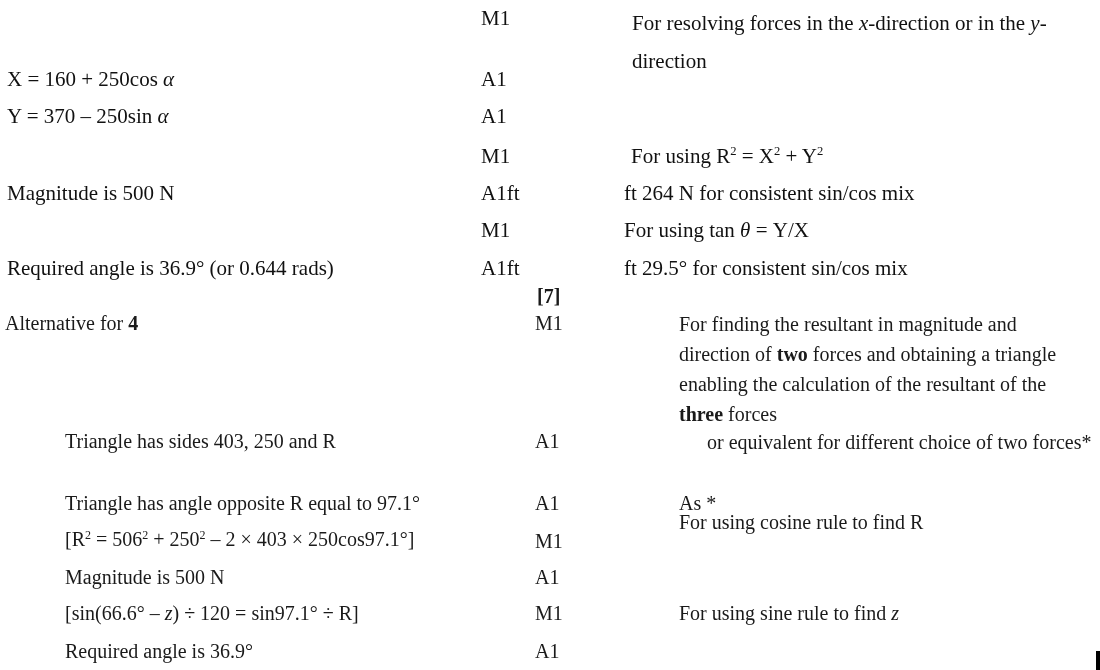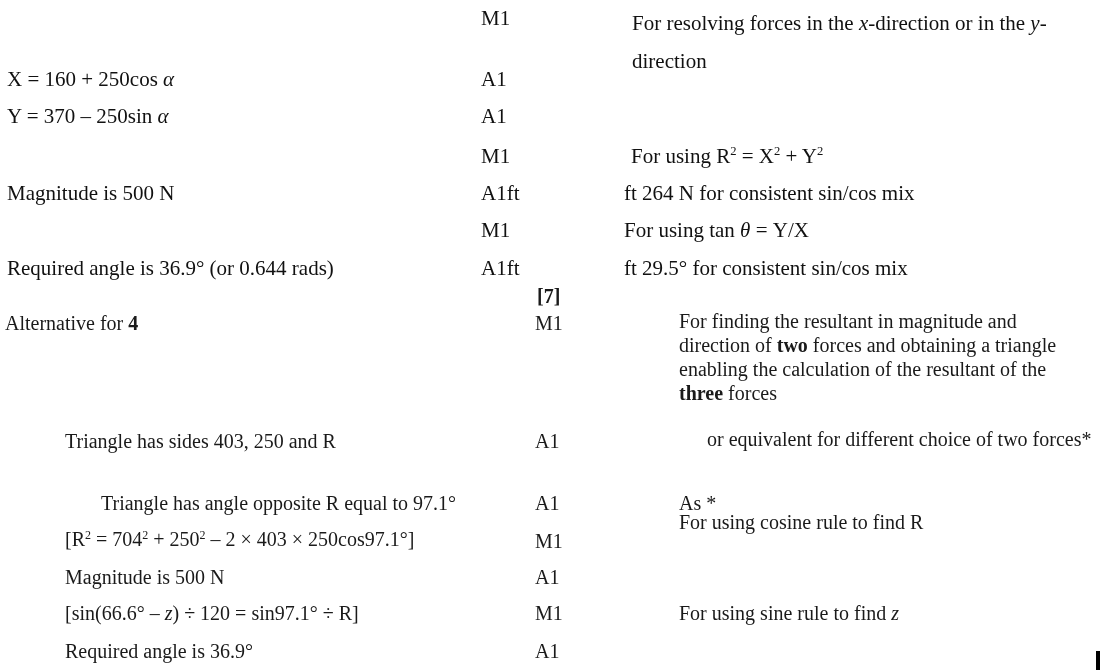--- a/index.html
+++ b/index.html
@@ -4,21 +4,21 @@
   <style>
     html, body { margin: 0; padding: 0; background: #ffffff; }
     body {
       width: 1100px; height: 670px; position: relative; overflow: hidden;
       font-family: "Liberation Serif", "DejaVu Serif", serif;
       color: #111111;
     }
     .t { position: absolute; white-space: nowrap; line-height: 1; }
     .f1 { font-size: 21px; }
     .f2 { font-size: 20px; color: #1a1a1a; }
-    .wrap { white-space: normal; line-height: 24px; }
+    .wrap { white-space: normal; line-height: 30px; }
     i { font-style: italic; }
     b { font-weight: bold; }
     sup { font-size: 0.6em; vertical-align: 0.6em; line-height: 0; }
     .corner-mark { position: absolute; left: 1096px; top: 651px; width: 4px; height: 19px; background: #000; }
   </style>
 </head>
 <body>
 
 <div>
 
@@ -51,25 +51,25 @@
 <div>
   <span class="t f2" style="left:5px;top:313px;"><span>Alternative for </span><b>4</b></span>
 
   <span class="t f2" style="left:535px;top:313px;">M1</span>
   <div class="t f2 wrap" style="left:679px;top:309px;width:410px;"><span>For finding the resultant in magnitude and direction of </span><b>two</b><span> forces and obtaining a triangle enabling the calculation of the resultant of the </span><b>three</b><span> forces</span></div>
 
   <span class="t f2" style="left:65px;top:431px;">Triangle has sides 403, 250 and R</span>
   <span class="t f2" style="left:535px;top:431px;">A1</span>
   <div class="t f2 wrap" style="left:679px;top:427px;width:400px;margin-left:28px;">or equivalent for different choice of two forces*</div>
 
-  <span class="t f2" style="left:65px;top:493px;margin-left:36px;">Triangle has angle opposite R equal to 97.1°</span>
+  <span class="t f2" style="left:65px;top:493px;">Triangle has angle opposite R equal to 97.1°</span>
   <span class="t f2" style="left:535px;top:493px;">A1</span>
   <span class="t f2" style="left:679px;top:493px;">As *</span>
 
-  <span class="t f2" style="left:65px;top:529px;"><span>[R</span><sup>2</sup><span> = 704</span><sup>2</sup><span> + 250</span><sup>2</sup><span> – 2 × 403 × 250cos97.1°]</span></span>
+  <span class="t f2" style="left:65px;top:529px;"><span>[R</span><sup>2</sup><span> = 506</span><sup>2</sup><span> + 250</span><sup>2</sup><span> – 2 × 403 × 250cos97.1°]</span></span>
   <span class="t f2" style="left:535px;top:531px;">M1</span>
   <span class="t f2" style="left:679px;top:512px;">For using cosine rule to find R</span>
 
   <span class="t f2" style="left:65px;top:567px;">Magnitude is 500 N</span>
   <span class="t f2" style="left:535px;top:567px;">A1</span>
 
   <span class="t f2" style="left:65px;top:603px;"><span>[sin(66.6° – </span><i>z</i><span>)  ÷ 120 = sin97.1° ÷ R]</span></span>
   <span class="t f2" style="left:535px;top:603px;">M1</span>
   <span class="t f2" style="left:679px;top:603px;"><span>For using sine rule to find </span><i>z</i></span>
 

